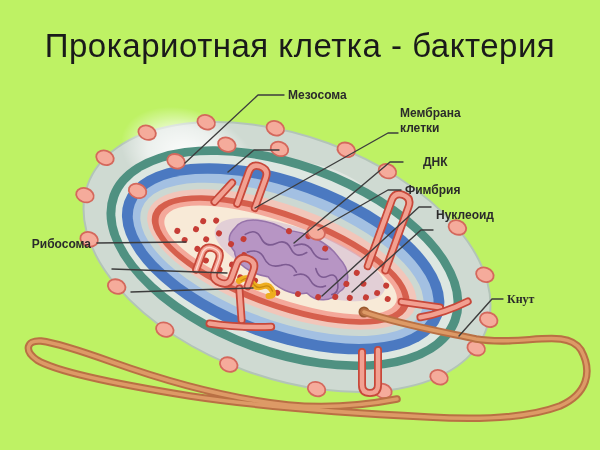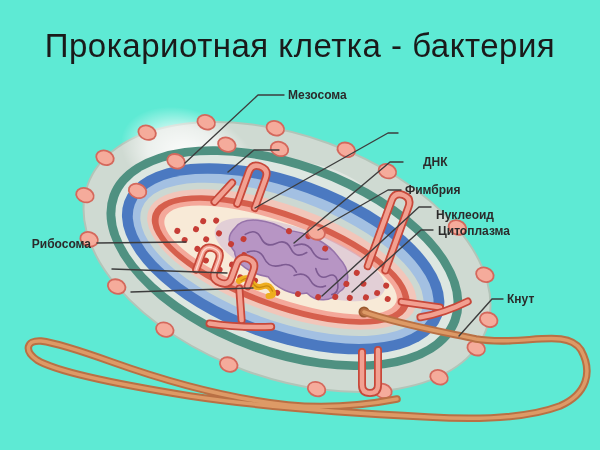--- a/index.html
+++ b/index.html
@@ -1,17 +1,17 @@
 <!DOCTYPE html>
 <html><head>
 <meta charset="utf-8">
 <style>
   html,body { margin:0; padding:0; background:#ffffff; }
   #slide {
-    position:relative; width:600px; height:450px; background:#5eead4;
+    position:relative; width:600px; height:450px; background:#bef264;
     overflow:hidden; font-family:"Liberation Sans", sans-serif;
   }
   #title {
     position:absolute; left:0; right:0; top:26px; text-align:center;
     font-size:33px; line-height:40px; font-weight:400; letter-spacing:.5px;
     color:#1a1a1a; white-space:nowrap;
   }
   .label {
     position:absolute; font-weight:bold; font-size:12px; line-height:15px;
     color:#2b2b2b;
@@ -193,20 +193,20 @@
       <path d="M 322 296 L 419 207 L 431 207"></path>
       <path d="M 352 292 L 421 230 L 433 230"></path>
       <path d="M 97 243 L 186 242"></path>
       <path d="M 112 269 L 227 273"></path>
       <path d="M 131 292 L 253 288"></path>
       <path d="M 459 336 L 492 299 L 503 299"></path>
     </g>
   </svg>
 
   <div class="label" style="left:288px; top:88px;">Мезосома</div>
+  <div class="label" style="left:400px; top:106px; width:80px;">Мембрана клетки</div>
   <div class="label" style="left:423px; top:155px;">ДНК</div>
   <div class="label" style="left:405px; top:183px;">Фимбрия</div>
   <div class="label" style="left:436px; top:208px;">Нуклеоид</div>
-  <div class="label" style="left:438px; top:224px;">Цитоплазма</div>
   <div class="label right" style="left:18px; top:237px; width:73px;">Рибосома</div>
-  <div class="label" style="left:507px; top:292px;">Кнут</div>
+  <div class="label" style="left:507px; top:292px;font-family:Liberation Serif, serif;">Кнут</div>
 
 </div>
 
 </body></html>

